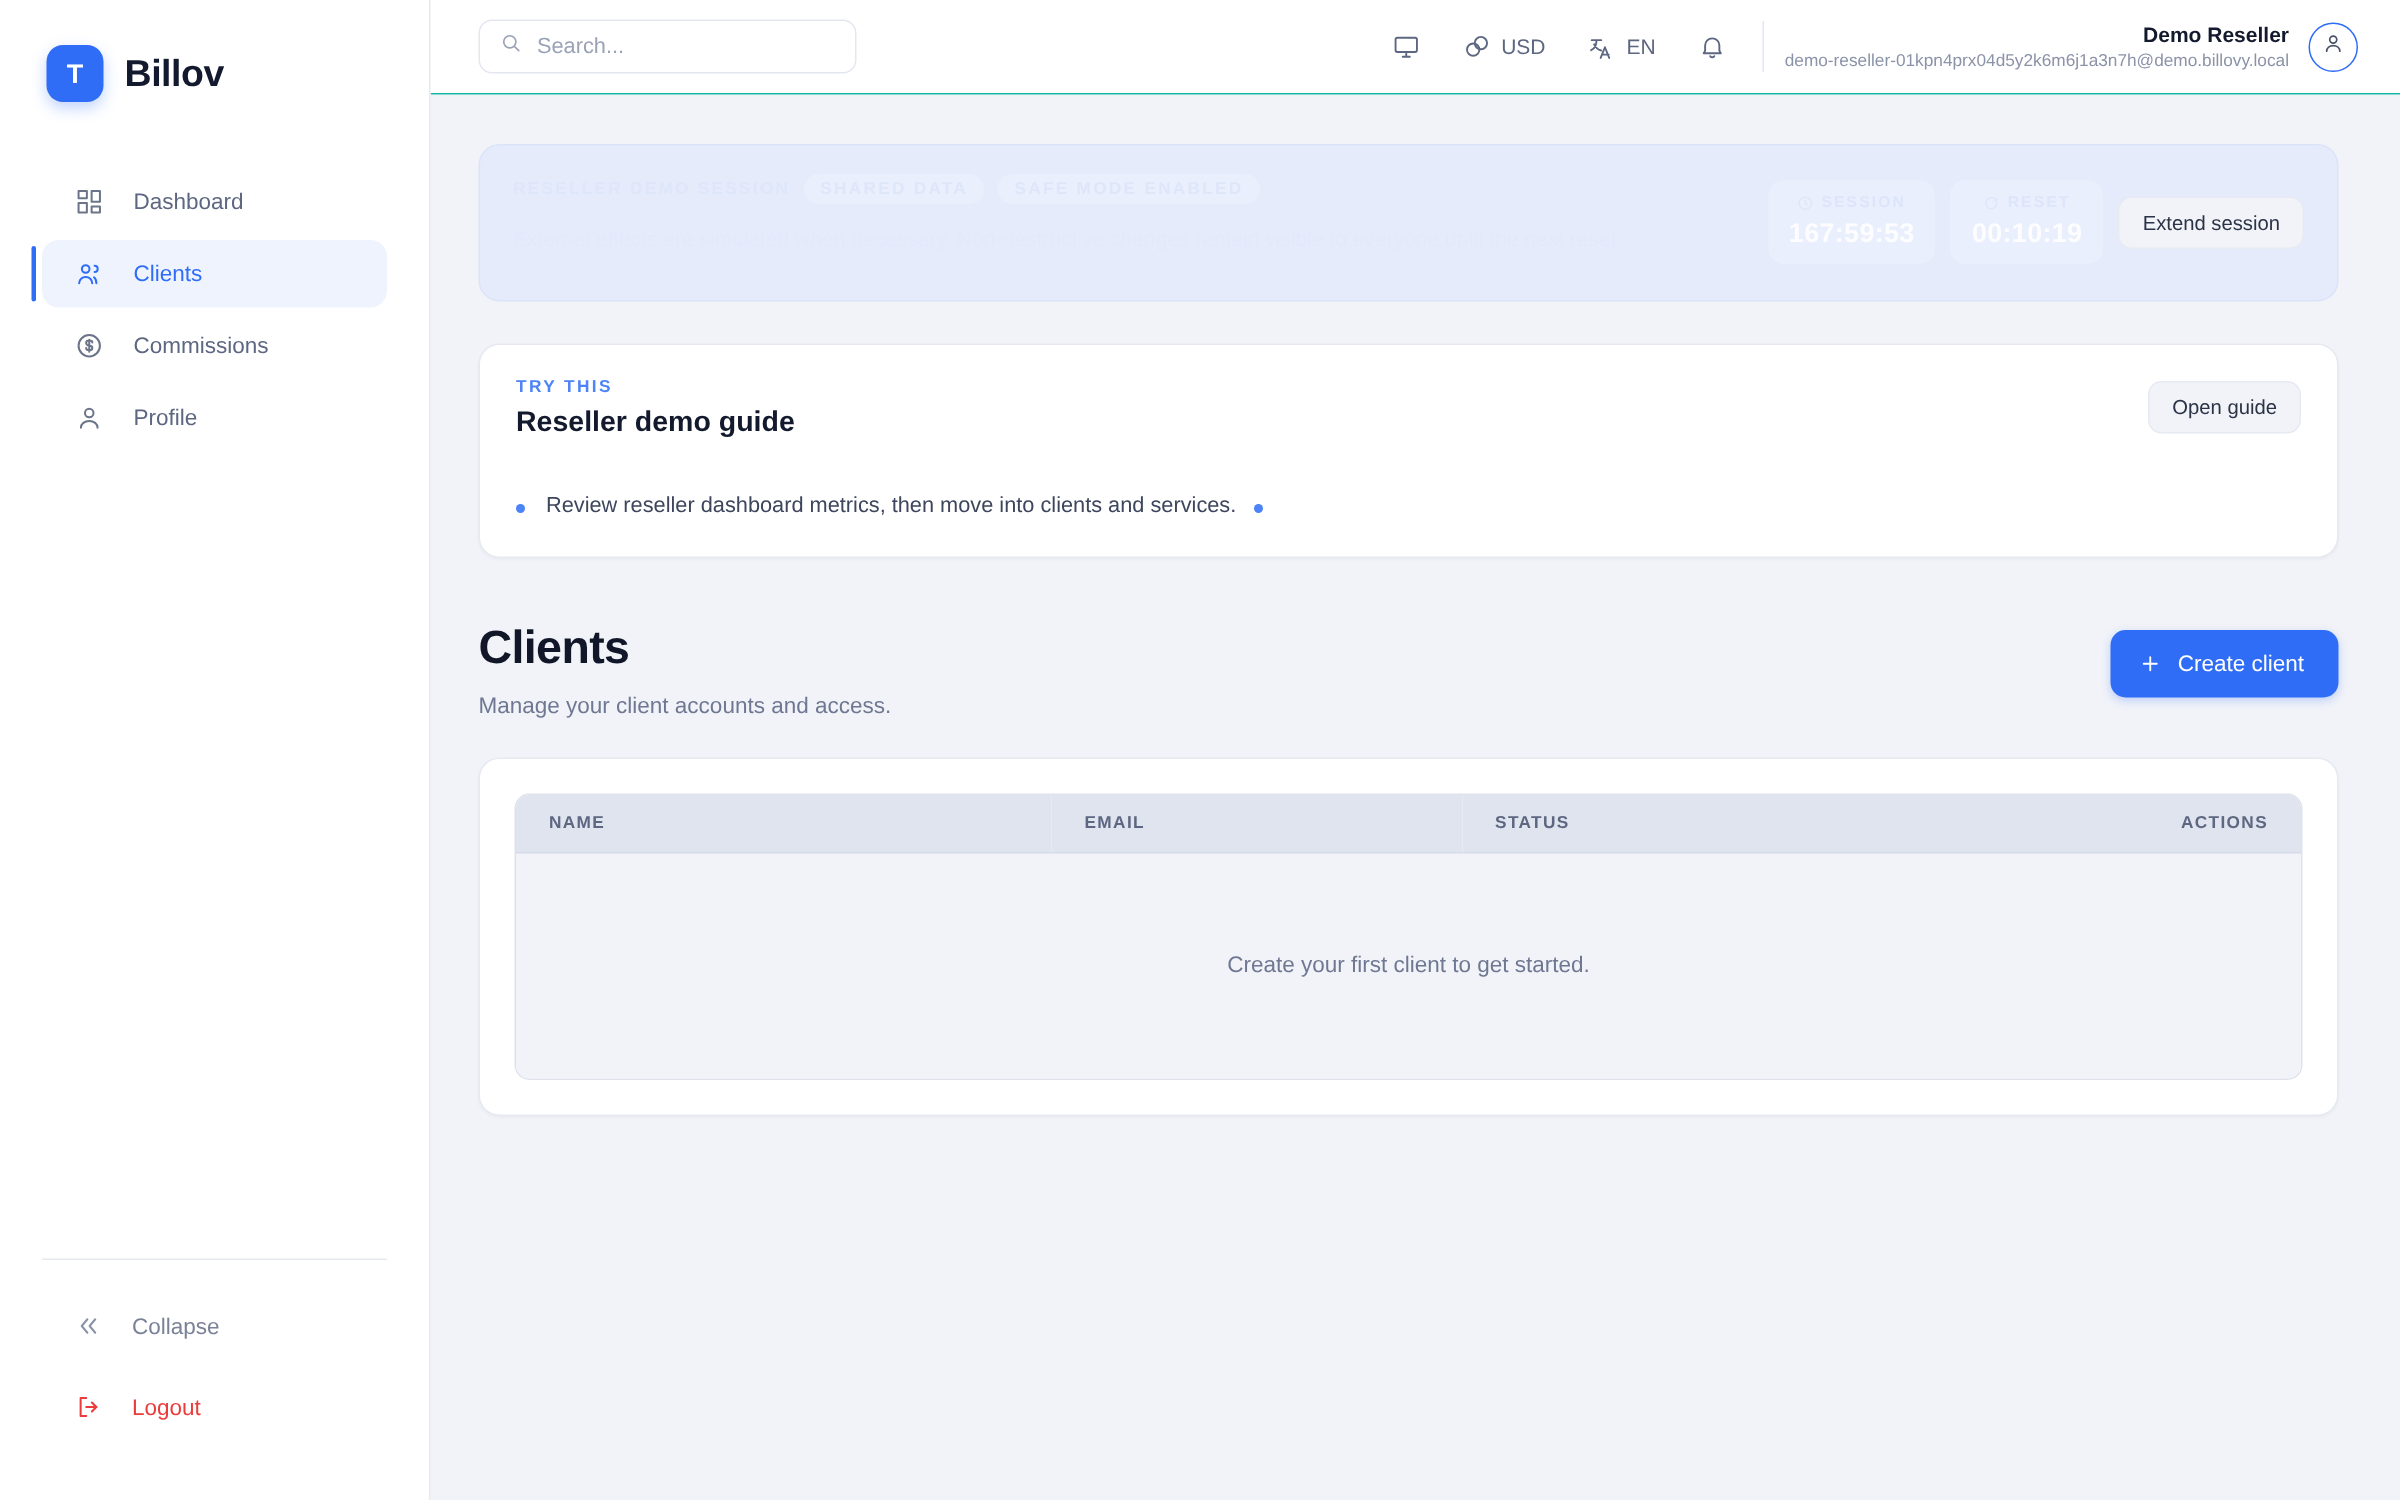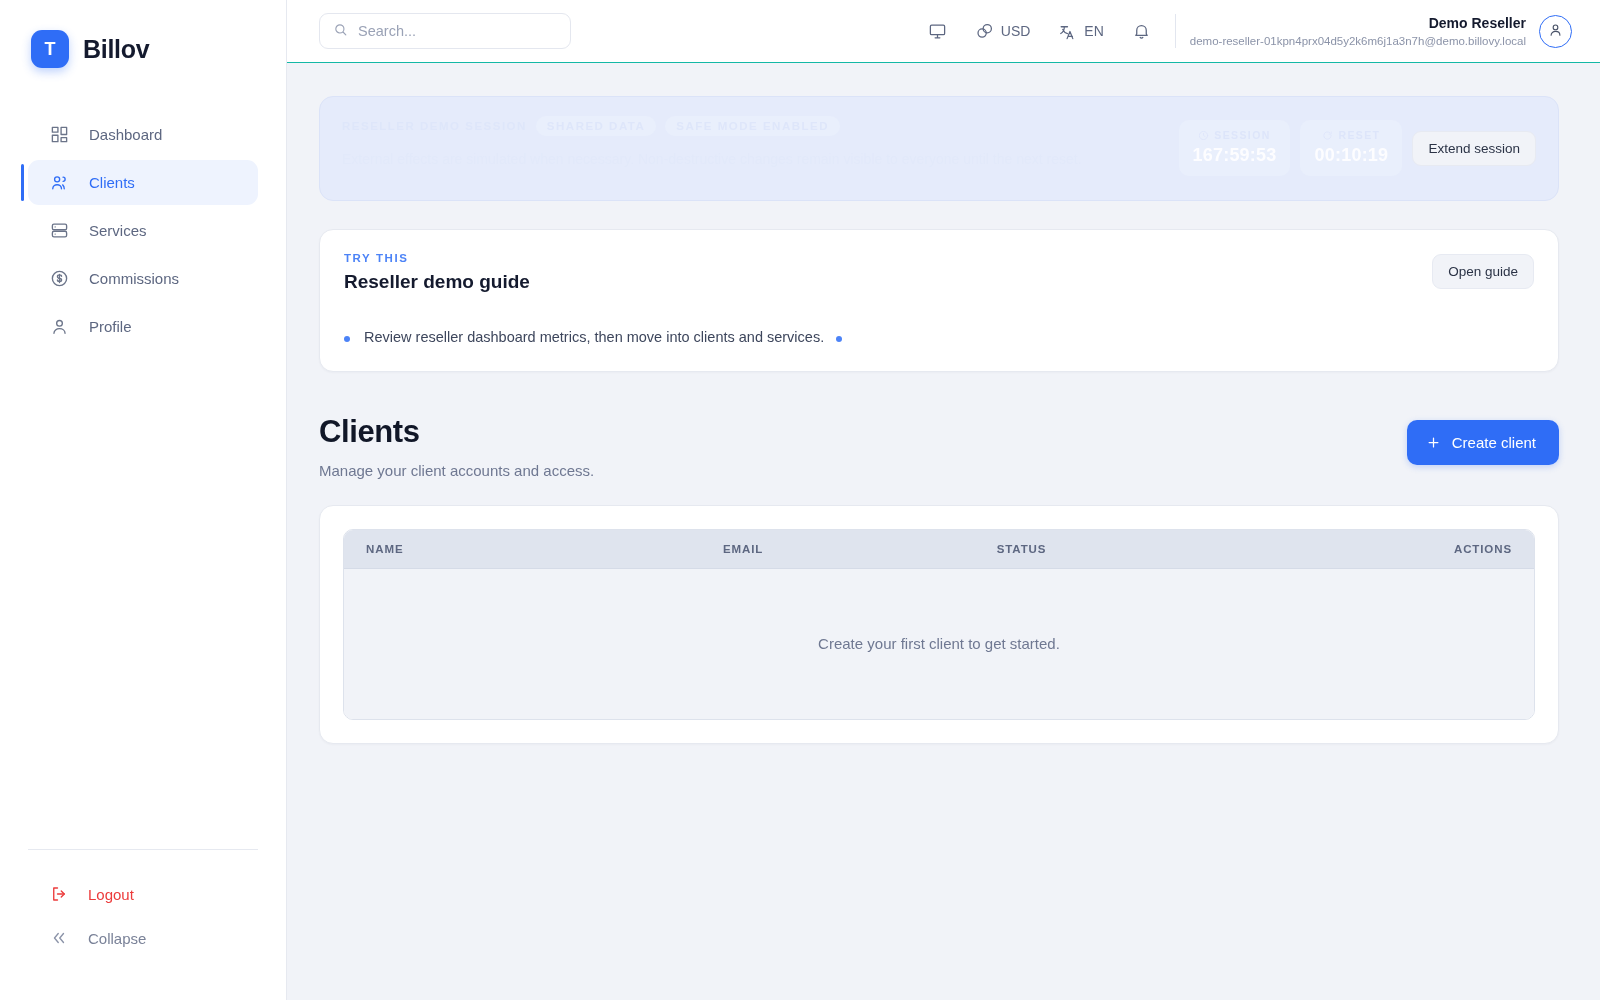--- a/index.html
+++ b/index.html
@@ -225,67 +225,57 @@
               <path d="M3.5 20c0-3.1 2.5-5.2 5.5-5.2s5.5 2.1 5.5 5.2"></path>
               <path d="M16.5 10.5a2.6 2.6 0 1 0 0-5.2"></path>
               <path d="M18 20c0-2.2-.7-3.9-2-5"></path>
             </svg>
           </span>
         <span>Clients</span>
       </div>
       <div class="nav-item">
         <span class="ico">
             <svg viewBox="0 0 24 24">
-              <rect x="3" y="4" width="18" height="7" rx="2"></rect>
-              <rect x="3" y="13" width="18" height="7" rx="2"></rect>
-              <path d="M6.5 7.5h.01M6.5 16.5h.01"></path>
-            </svg>
-          </span>
-        <span>Services</span>
+              <circle cx="12" cy="12" r="9"></circle>
+              <path d="M12 7v10M14.6 9.3c0-1.1-1.2-1.8-2.6-1.8s-2.6.8-2.6 1.9S10.6 12 12 12s2.6.7 2.6 1.8-1.2 1.9-2.6 1.9-2.6-.8-2.6-1.9"></path>
+            </svg>
+          </span>
+        <span>Commissions</span>
       </div>
       <div class="nav-item">
         <span class="ico">
             <svg viewBox="0 0 24 24">
-              <circle cx="12" cy="12" r="9"></circle>
-              <path d="M12 7v10M14.6 9.3c0-1.1-1.2-1.8-2.6-1.8s-2.6.8-2.6 1.9S10.6 12 12 12s2.6.7 2.6 1.8-1.2 1.9-2.6 1.9-2.6-.8-2.6-1.9"></path>
-            </svg>
-          </span>
-        <span>Commissions</span>
-      </div>
-      <div class="nav-item">
-        <span class="ico">
-            <svg viewBox="0 0 24 24">
               <circle cx="12" cy="8" r="3.6"></circle>
               <path d="M5 20.5c0-3.4 3.1-5.8 7-5.8s7 2.4 7 5.8"></path>
             </svg>
           </span>
         <span>Profile</span>
       </div>
     </nav>
 
     <div class="sidebar-foot">
       <div class="sb-divider"></div>
+      <div class="foot-item">
+        <span>
+            <svg viewBox="0 0 24 24">
+              <path d="M11 6l-5 6 5 6"></path>
+              <path d="M18 6l-5 6 5 6"></path>
+            </svg>
+          </span>
+        <span>Collapse</span>
+      </div>
       <div class="foot-item logout">
         <span>
             <svg viewBox="0 0 24 24">
               <path d="M10 4H5v16h5"></path>
               <path d="M15 8l4 4-4 4"></path>
               <path d="M19 12h-9"></path>
             </svg>
           </span>
         <span>Logout</span>
-      </div>
-      <div class="foot-item">
-        <span>
-            <svg viewBox="0 0 24 24">
-              <path d="M11 6l-5 6 5 6"></path>
-              <path d="M18 6l-5 6 5 6"></path>
-            </svg>
-          </span>
-        <span>Collapse</span>
       </div>
     </div>
   </aside>
 
   <div class="main">
 
     <header class="topbar">
       <div class="search-wrap">
         <span><svg viewBox="0 0 24 24">
               <circle cx="11" cy="11" r="6.5"></circle>

